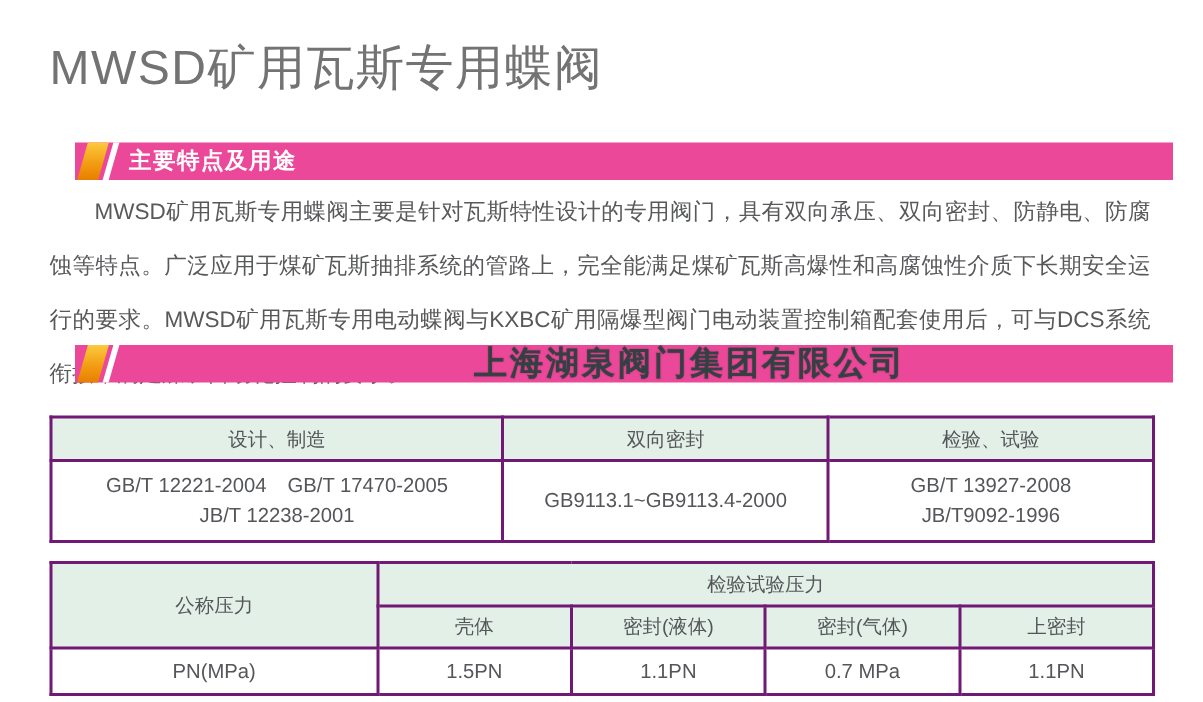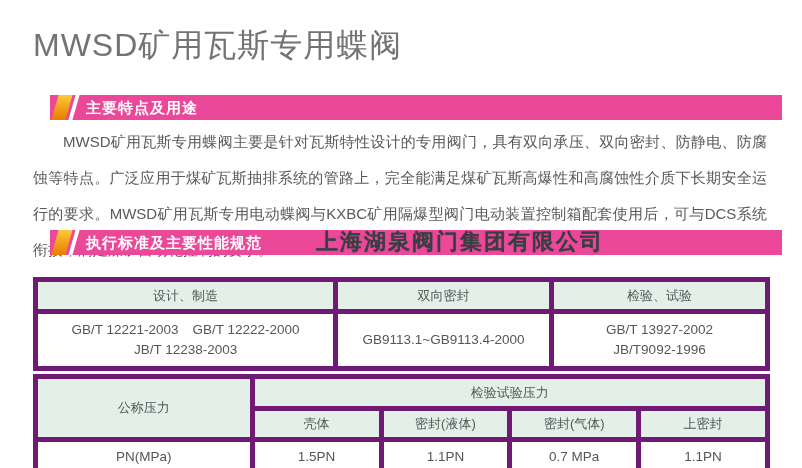--- a/index.html
+++ b/index.html
@@ -93,21 +93,21 @@
   table {
     position: absolute;
     left: 33px;
     border-collapse: collapse;
     table-layout: fixed;
     width: 737px;
     font-size: 13.5px;
     color: #54565a;
   }
   th, td {
-    border: 5px solid #701a75;
+    border: 2px solid #701a75;
     text-align: center;
     vertical-align: middle;
     font-weight: normal;
     padding: 0;
   }
   th { background: #e2f0e8; }
   .standards-table { top: 277px; }
   .standards-table th { height: 27px; font-size: 13px; }
   .standards-table td { height: 52px; line-height: 20px; }
   .pressure-table { top: 374px; }
@@ -128,46 +128,45 @@
     <span class="marker"></span>
     <span class="marker-gap"></span>
     <span class="bar-label">主要特点及用途</span>
   </div>
 
   <div class="intro">MWSD矿用瓦斯专用蝶阀主要是针对瓦斯特性设计的专用阀门，具有双向承压、双向密封、防静电、防腐蚀等特点。广泛应用于煤矿瓦斯抽排系统的管路上，完全能满足煤矿瓦斯高爆性和高腐蚀性介质下长期安全运行的要求。MWSD矿用瓦斯专用电动蝶阀与KXBC矿用隔爆型阀门电动装置控制箱配套使用后，可与DCS系统衔接，满足煤矿自动化控制的要求。</div>
 
   <div class="section-bar" style="top: 230px;">
     <span class="marker"></span>
     <span class="marker-gap"></span>
-    <span class="bar-label">执行标准及主要性能规范</span>
     <span class="watermark">上海湖泉阀门集团有限公司</span>
   </div>
 
   <table class="standards-table">
     <colgroup>
       <col style="width: 41%;">
       <col style="width: 29.5%;">
       <col style="width: 29.5%;">
     </colgroup>
     <tbody>
         <tr>
       <th>设计、制造</th>
       <th>双向密封</th>
       <th>检验、试验</th>
     </tr>
     <tr>
       <td>
         <div>
-          <span class="cell-token">GB/T 12221-2003</span><span class="cell-token">GB/T 12222-2000</span>
+          <span class="cell-token">GB/T 12221-2004</span><span class="cell-token">GB/T 17470-2005</span>
         </div>
-        <div>JB/T 12238-2003</div>
+        <div>JB/T 12238-2001</div>
       </td>
       <td>GB9113.1~GB9113.4-2000</td>
       <td>
-        <div>GB/T 13927-2002</div>
+        <div>GB/T 13927-2008</div>
         <div>JB/T9092-1996</div>
       </td>
     </tr>
   </tbody>
     </table>
 
   <table class="pressure-table">
     <colgroup>
       <col style="width: 29.6%;">
       <col style="width: 17.6%;">

